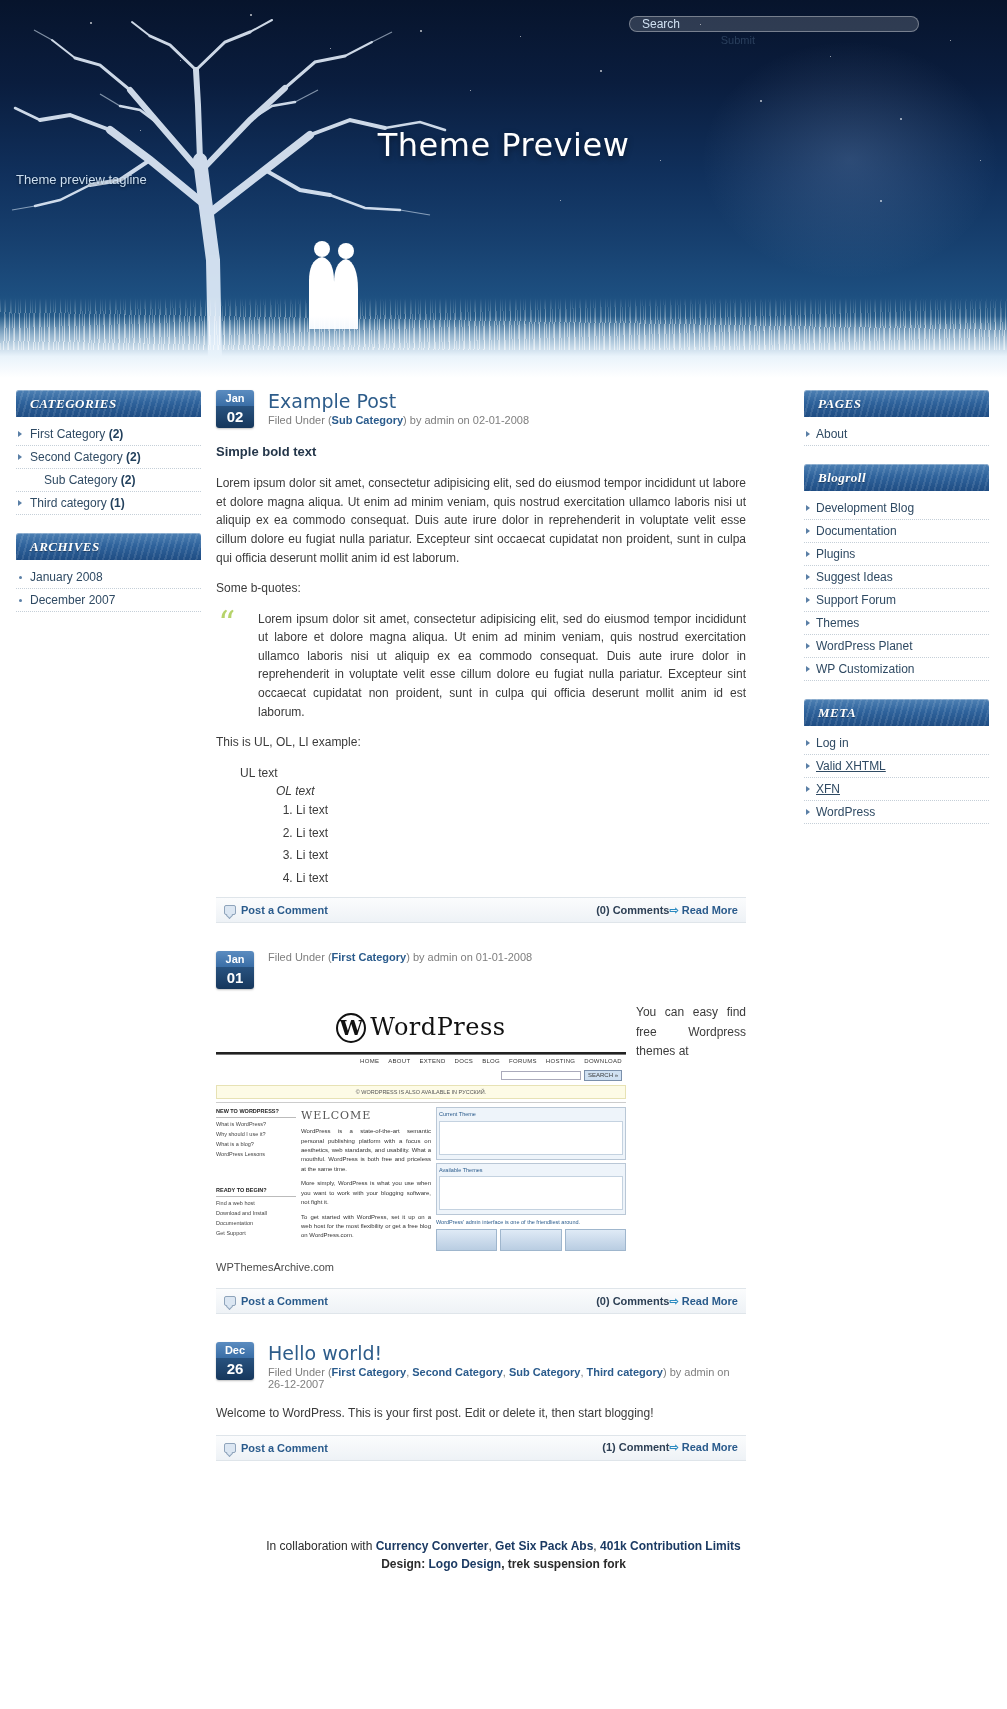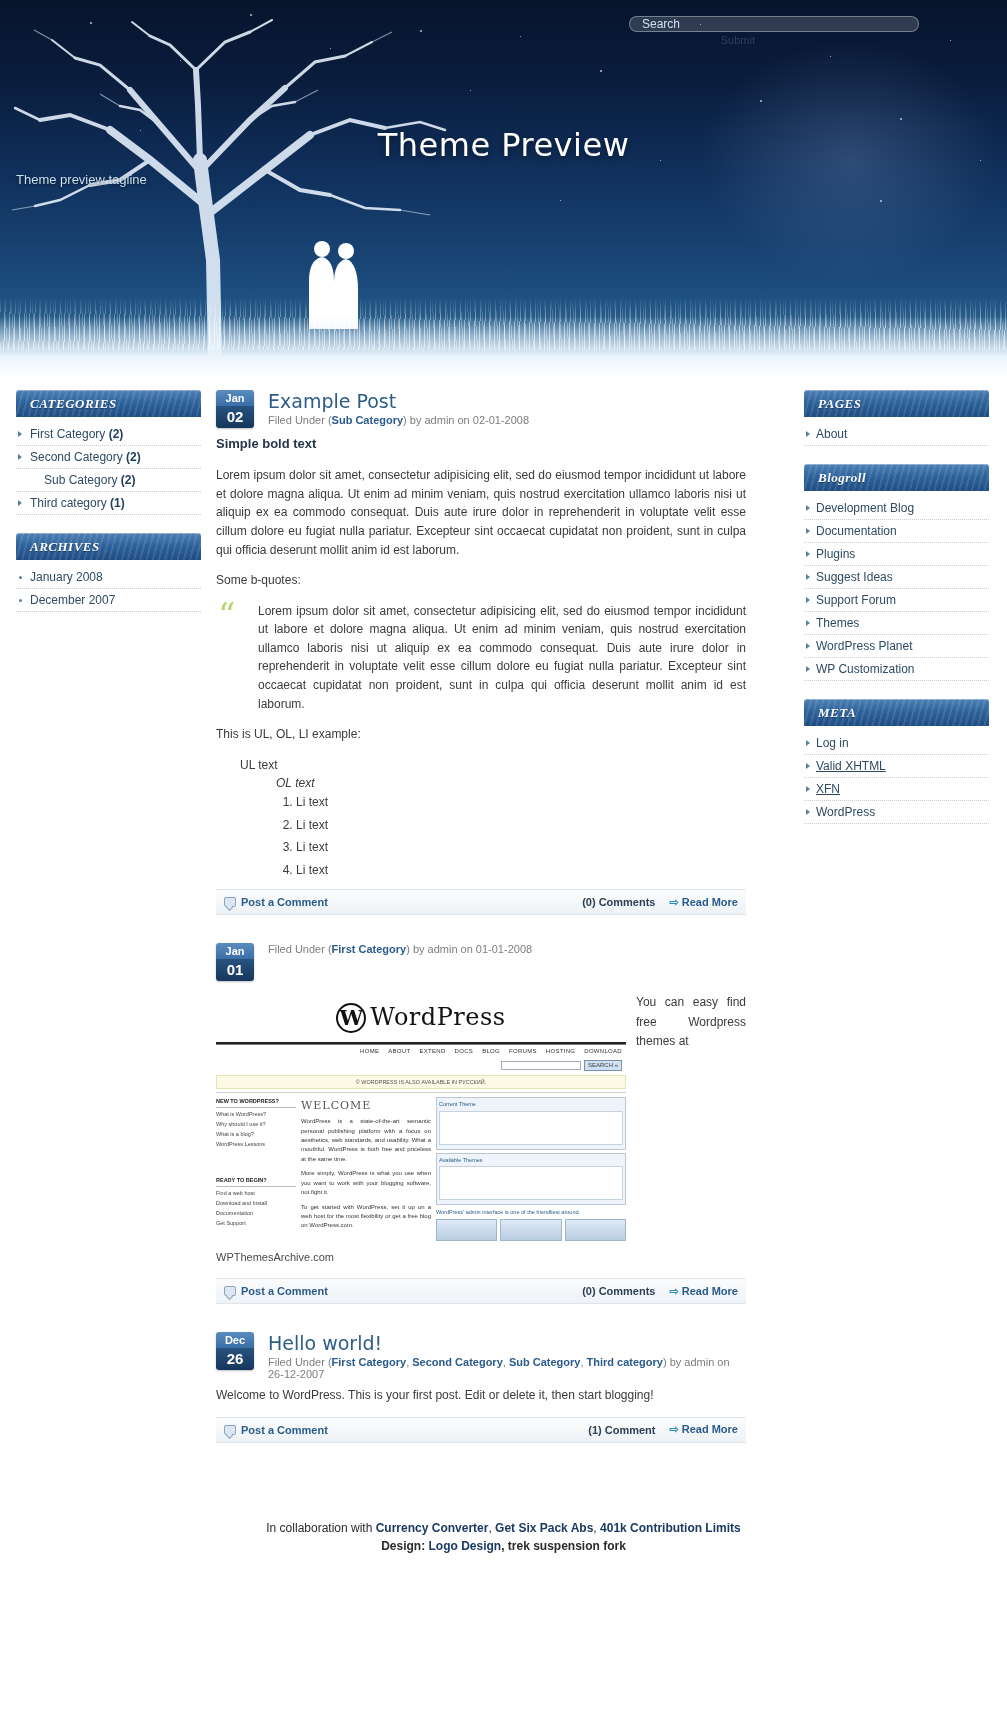--- a/index.html
+++ b/index.html
@@ -128,21 +128,21 @@
   .datebox .d {
     background: linear-gradient(180deg, #28527f 0%, #16375c 100%);
     font-size: 15px; line-height: 22px; font-weight: bold;
   }
   .post-title {
     font-size: 19px; color: #2d5c8a; font-family: "DejaVu Sans", sans-serif;
     margin: 0 0 2px 0; font-weight: normal;
   }
   .post-meta { font-size: 11px; color: #7e7e7e; }
   .post-meta a { color: #2a5b8c; font-weight: bold; text-decoration: none; }
-  .post-body { margin-top: 6px; color: #3b3b3b; font-size: 12px; line-height: 1.55; text-align: justify; }
+  .post-body { margin-top: 14px; color: #3b3b3b; font-size: 12px; line-height: 1.55; text-align: justify; }
   .post-body p { margin: 0 0 12px 0; }
   .post-body h3 { font-size: 13px; color: #24364a; margin: 0 0 12px 0; }
   blockquote {
     margin: 0 0 12px 34px; padding-left: 8px; position: relative; color: #3b3b3b;
   }
   .quotemark {
     position: absolute; left: -32px; top: -4px; font-size: 34px; color: #b6d36b;
     font-family: "DejaVu Serif", serif; line-height: 1;
   }
   .ul-text { margin: 0 0 0 24px; }
@@ -150,21 +150,21 @@
   .post-body ol { margin: 0 0 0 80px; padding: 0; }
   .post-body ol li { margin: 0 0 4px 0; }
 
   .post-foot {
     margin-top: 10px; height: 26px; display: flex; align-items: center;
     border-top: 1px solid #dfe5ea; border-bottom: 1px solid #dfe5ea;
     background: linear-gradient(180deg, #fbfcfd 0%, #eef2f6 100%);
     font-size: 11px; padding: 0 8px;
   }
   .post-foot .left { display: flex; align-items: center; gap: 5px; font-weight: bold; color: #2e4055; }
-  .post-foot .right { margin-left: auto; display: flex; align-items: center; gap: 14px; font-weight: bold; color: #2e4055; }
+  .post-foot .right { margin-left: auto; display: flex; align-items: flex-start; gap: 0; font-weight: bold; color: #2e4055; }
   .post-foot a { color: #2a5b8c; text-decoration: none; font-weight: bold; }
   .cmt-icon { width: 12px; height: 10px; border: 1px solid #8fa4bb; background: #dbe6f2; border-radius: 2px; display: inline-block; position: relative; }
   .cmt-icon:after { content: ""; position: absolute; left: 2px; bottom: -4px; width: 4px; height: 4px; background: #dbe6f2; border-right: 1px solid #8fa4bb; border-bottom: 1px solid #8fa4bb; transform: rotate(45deg); }
   .more-icon { color: #2a8ac0; font-size: 11px; }
 
   
   .wpshot { width: 100%; display: flex; gap: 10px; margin: 12px 0 8px 0; }
   .wpshot-img {
     width: 410px; flex: 0 0 410px; background: #ffffff; border: 0;
   }

